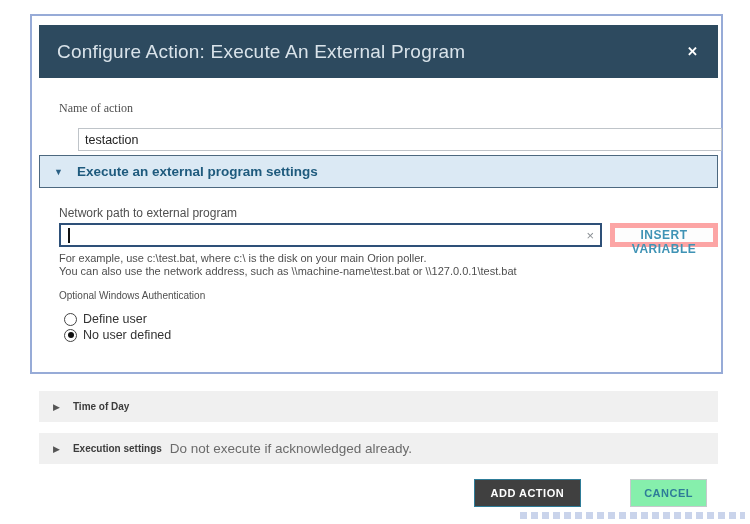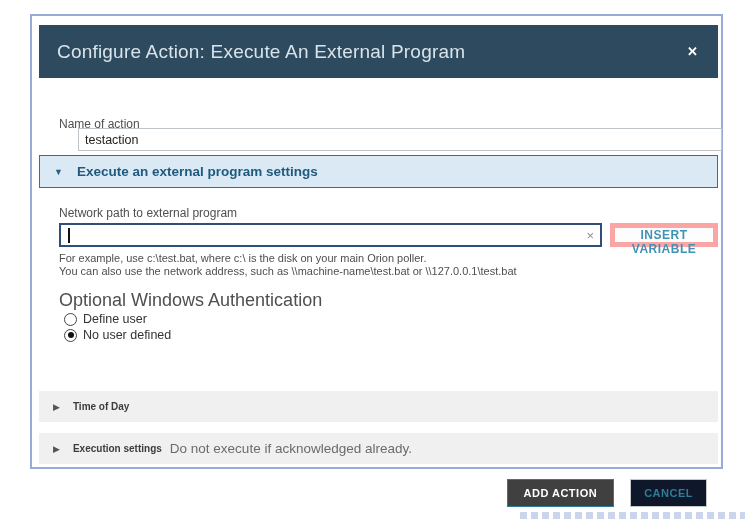--- a/index.html
+++ b/index.html
@@ -1,19 +1,19 @@
 <!DOCTYPE html>
 <html><head>
 <meta charset="utf-8">
 <style>
   * { margin:0; padding:0; box-sizing:border-box; }
   html,body { width:750px; height:524px; background:#ffffff; overflow:hidden;
               font-family:"Liberation Sans", sans-serif; }
 
-  .dialog { position:absolute; left:30px; top:14px; width:693px; height:455px;
+  .dialog { position:absolute; left:30px; top:14px; width:693px; height:360px;
             background:#ffffff; border:2px solid #97abd7; }
 
   
   .titlebar { position:absolute; left:7px; top:9px; width:679px; height:53px;
               background:#2d4a5f; display:flex; align-items:center; padding:0 18px; }
   .titlebar .title { flex:1; color:#d9e3ea; font-size:19px; letter-spacing:.2px; }
   .titlebar .close { color:#ffffff; font-size:13px; font-weight:800; cursor:pointer;
                      line-height:1; padding:2px; }
 
   .label { position:absolute; font-size:12px; color:#4f4f4f; }
@@ -60,40 +60,40 @@
                     padding:0 14px; cursor:pointer; }
   .section-closed .tri { color:#555; font-size:9px; margin-right:13px; }
   .section-closed .ttl { color:#3c3c3c; font-size:10px; font-weight:bold; margin-right:8px; }
   .section-closed .sum { color:#6b6b6b; font-size:13.5px; }
 
   
   .footer { position:absolute; right:14px; top:463px; display:flex; gap:16px; }
   .btn-add { height:28px; padding:0 16px; background:#404040; border:1px solid #2e7c98;
              color:#fff; font-size:11px; font-weight:bold; letter-spacing:.5px;
              font-family:"Liberation Sans", sans-serif; cursor:pointer; }
-  .btn-cancel { height:28px; padding:0 13px; background:#0f172a; border:1px solid #c6c9cc;
+  .btn-cancel { height:28px; padding:0 13px; background:#86efac; border:1px solid #c6c9cc;
                 color:#2e7c98; font-size:11px; font-weight:bold; letter-spacing:.5px;
-                font-family:"Liberation Sans", sans-serif; cursor:pointer; }
+                font-family:"Liberation Sans", sans-serif; cursor:pointer;margin-left:33px; }
 
   
   .watermark { position:absolute; left:520px; top:512px; width:225px; height:7px;
                background:repeating-linear-gradient(90deg,#9fb1dc 0 7px,transparent 7px 11px);
                opacity:.55; filter:blur(.6px); }
 </style>
 </head>
 <body>
 
 <div class="dialog">
 
   <div class="titlebar">
     <span class="title">Configure Action: Execute An External Program</span>
     <span class="close">✕</span>
   </div>
 
-  <span class="label" style="left:27px; top:101px;">Name of action</span>
+  <span class="label" style="left:27px; top:85px;font-family:Liberation Serif, serif;">Name of action</span>
   <input class="textfield" style="left: 27px; top: 112px; width: 644px; margin-left: 19px;" type="text" value="testaction">
 
   <div class="section-open">
     <span class="tri">▼</span>
     <span class="txt">Execute an external program settings</span>
   </div>
 
   <span class="label" style="left:27px; top:190px;">Network path to external program</span>
 
   <div class="textbox">
@@ -101,21 +101,21 @@
     <span class="clear">×</span>
   </div>
 
   <button class="btn-insert">INSERT VARIABLE</button>
 
   <div class="help">
     <div>For example, use c:\test.bat, where c:\ is the disk on your main Orion poller.</div>
     <div>You can also use the network address, such as \\machine-name\test.bat or \\127.0.0.1\test.bat</div>
   </div>
 
-  <span class="label" style="left:27px; top:274px; font-size:18px;">Optional Windows Authentication</span>
+  <span class="label" style="left:27px; top:274px; font-size:10px;">Optional Windows Authentication</span>
 
   <div class="radio-row" style="top:296px;">
     <span class="radio"></span>
     <span>Define user</span>
   </div>
   <div class="radio-row" style="top:312px;text-align:center;">
     <span class="radio checked"></span>
     <span>No user defined</span>
   </div>
 

